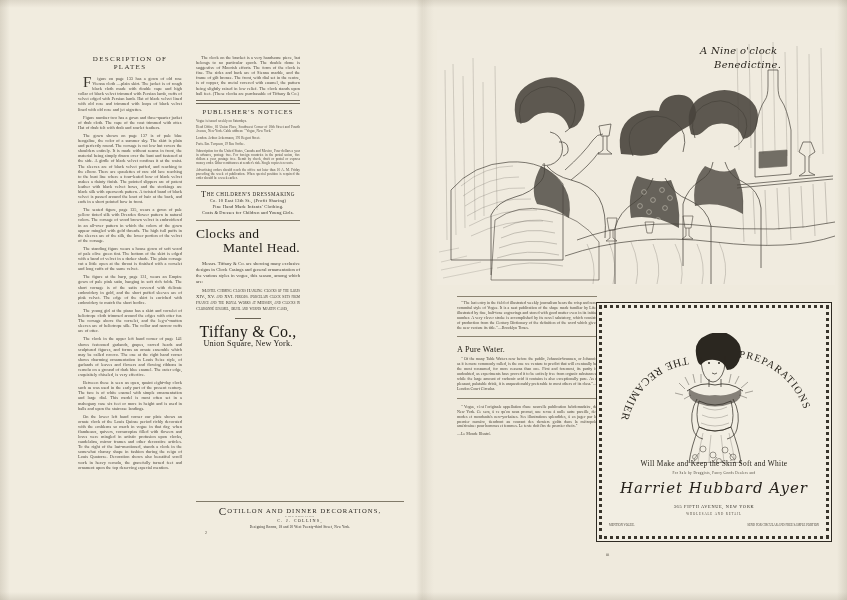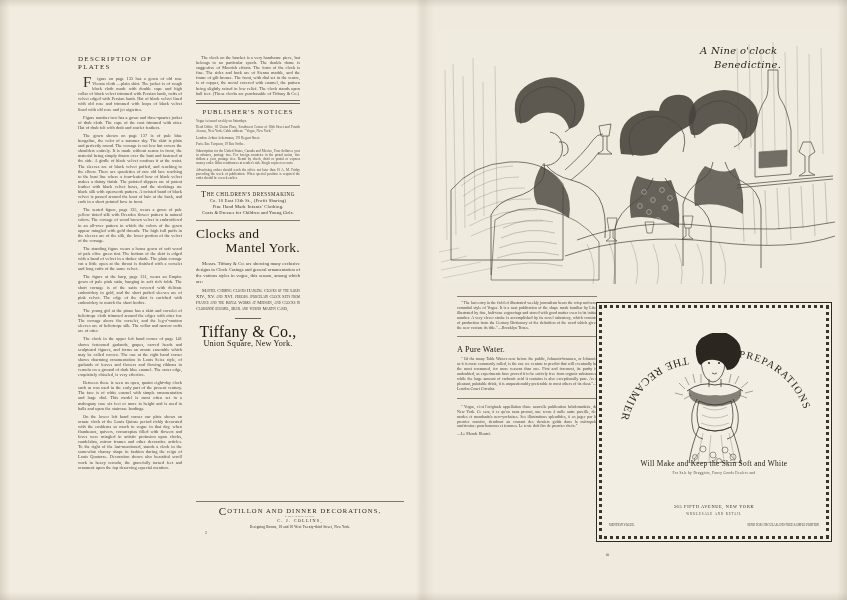--- a/index.html
+++ b/index.html
@@ -25,21 +25,21 @@
   .edge-t{top:0;background:linear-gradient(to bottom,rgba(130,120,100,.18),rgba(130,120,100,0));}
   .edge-b{bottom:0;background:linear-gradient(to top,rgba(130,120,100,.18),rgba(130,120,100,0));}
 
   
   .running-head{position:absolute;left:78px;top:22px;width:270px;text-align:center;
     font-size:7.2px;letter-spacing:2.2px;font-variant:small-caps;
     text-transform:uppercase;color:#3a352d;}
 
   .colL{position:absolute;left:78px;top:55px;width:104px;}
 
-  .col-title{font-size:7px;letter-spacing:1.3px;
+  .col-title{font-size:7px;letter-spacing:1.3px;text-align:center;
     font-variant:small-caps;text-transform:uppercase;margin-bottom:5px;color:#332f28;}
 
   .body-txt{font-size:4.4px;line-height:5.1px;text-align:justify;
     color:#4a453c;hyphens:auto;word-spacing:0.2px;}
   .body-txt p{margin:0 0 3px 0;text-indent:5px;}
 
   .dropcap-p{position:relative;}
   .dropcap{float:left;font-size:15px;line-height:11px;padding-right:1px;
     margin-top:1px;color:#39342c;font-family:"Liberation Serif",serif;}
 
@@ -174,21 +174,21 @@
       <div class="dress-l1"><span class="bigT">T</span><span>he Children's Dressmaking</span></div>
       <div class="dress-l2">Co. 10 East 13th St., (Profit Sharing)</div>
       <div class="dress-l3">Fine    Hand    Made    Infants'    Clothing.</div>
       <div class="dress-l4">Coats &amp; Dresses for Children and Young Girls.</div>
     </div>
 
     <div class="rule-s"></div>
 
     <div class="tiff">
       <div class="tiff-h1">Clocks and</div>
-      <div class="tiff-h2">Mantel York.</div>
+      <div class="tiff-h2">Mantel Head.</div>
       <div class="tiff-body">
         <p>Messrs. Tiffany &amp; Co. are showing many exclusive designs in Clock Casings and general ornamentation of the various styles in vogue, this season, among which are:</p>
         <p class="sc">Mantel Chiming Clocks Hanging Clocks of the Louis XIV., XV. and XVI. periods.  Porcelain Clock Sets from France and the Royal Works at Meissen, and Clocks in Cloisonné Enamel, Buhl and Vernis Martin Cases,</p>
       </div>
       <div class="tiff-rule"></div>
       <div class="tiff-name">Tiffany &amp; Co.,</div>
       <div class="tiff-addr">Union Square, New York.</div>
     </div>
   </div>
 
@@ -442,20 +442,21 @@
               <circle cx="52" cy="128" r="2.5"></circle>
             <path d="M32 120 l-5 6"></path>
               <path d="M50 124 l-4 5"></path>
               <path d="M62 120 l5 6"></path>
           </g>
         </g>
       </svg>
 
       <div class="recam-tagline">Will Make and Keep the Skin Soft and White</div>
       <div class="recam-sub">For Sale by Druggists, Fancy Goods Dealers and</div>
+      <div class="sig">Harriet Hubbard Ayer</div>
       <div class="recam-addr">365 Fifth Avenue, New York</div>
       <div class="recam-addr2">Wholesale and Retail</div>
       <div class="recam-foot-l">Mention Vogue.</div>
       <div class="recam-foot-r">Send for Circular and Free Sample Portion</div>
     </div>
   </div>
 
   <div class="folio-r">iii</div>
 
   <div class="gutter"></div>

